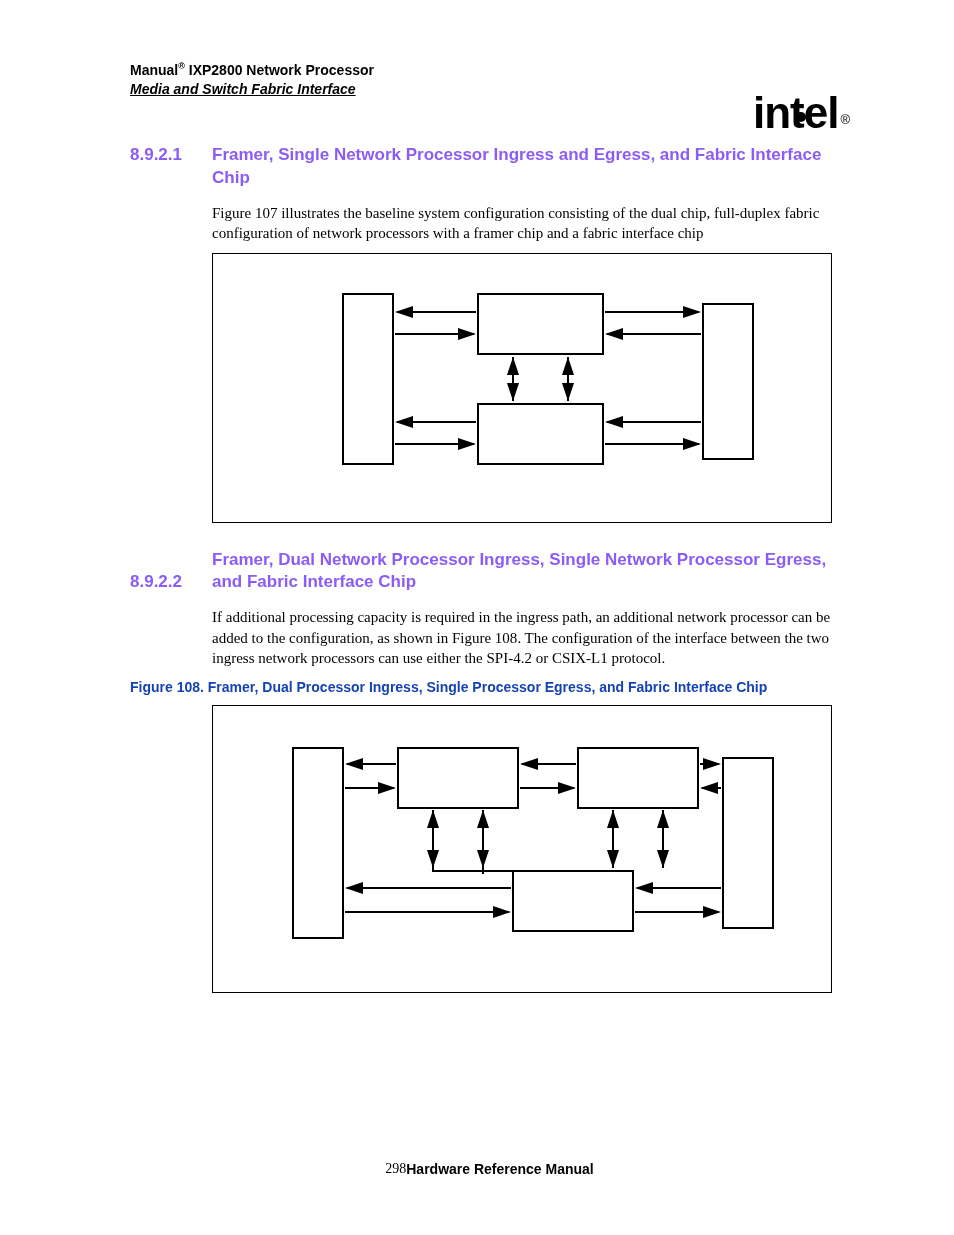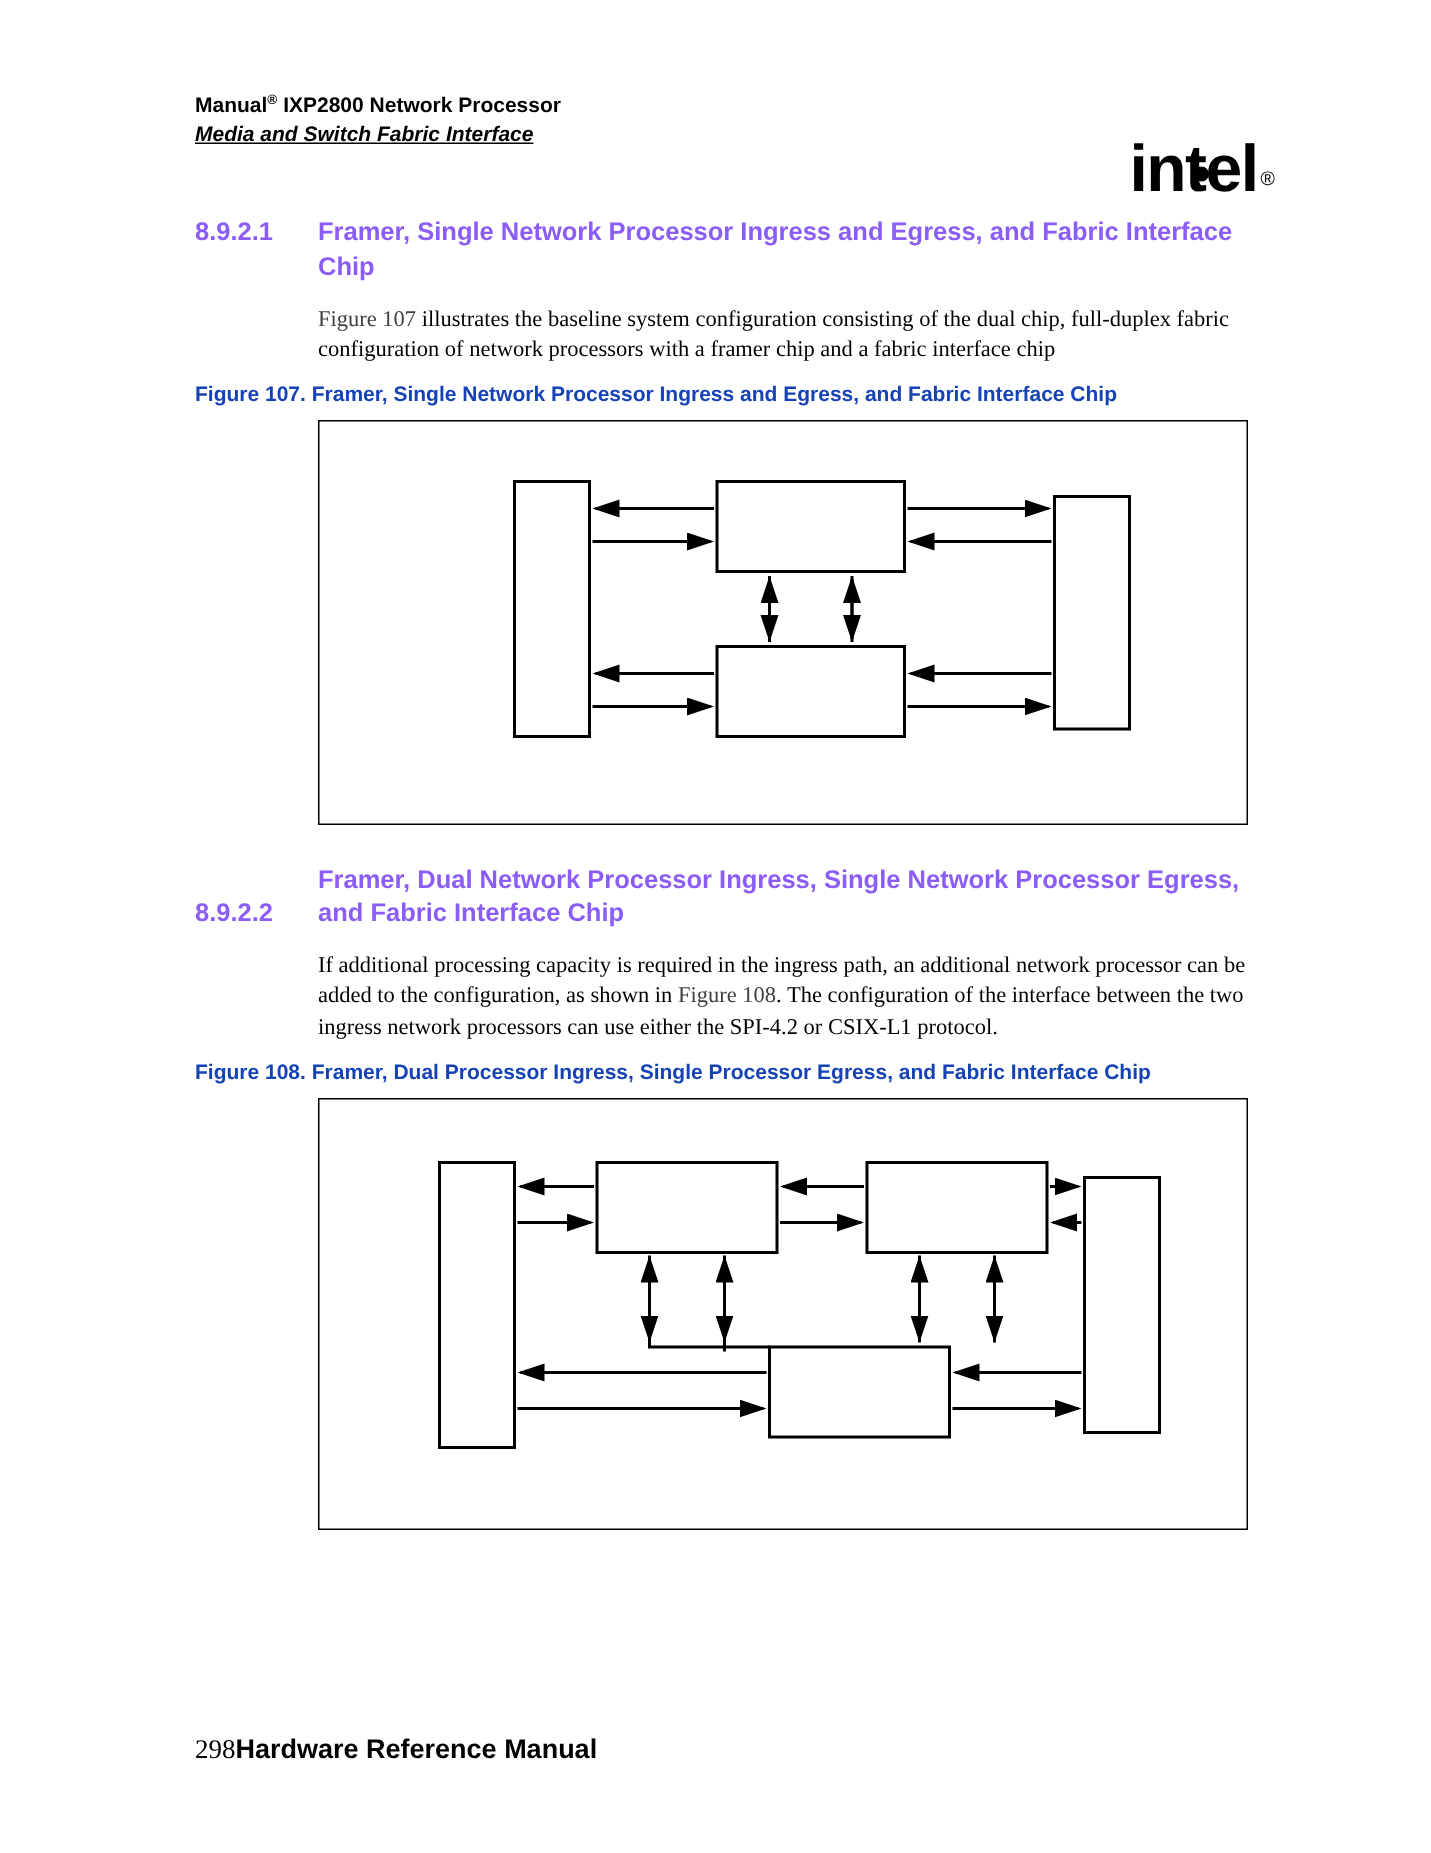--- a/index.html
+++ b/index.html
@@ -55,21 +55,21 @@
     font-size: 17px;
     line-height: 1.3;
   }
   .sec-row.second { margin-top: 26px; align-items: flex-end; }
   .sec-num { flex: 0 0 54px; }
   .body-text {
     margin: 14px 0 10px 82px;
     font-size: 15px;
     line-height: 1.35;
   }
-  .body-text .figref { color: #404040; }
+  .body-text .figref { color: #000000; }
   .figcap {
     margin: 6px 0 8px 0;
     color: #1542b4;
     font-family: Arial, Helvetica, sans-serif;
     font-weight: bold;
     font-size: 14px;
     line-height: 1.35;
     padding-left: 82px;
     text-indent: -82px;
   }
@@ -81,22 +81,22 @@
     width: 620px;
     box-sizing: border-box;
     position: relative;
   }
   .ftr {
     position: absolute;
     bottom: 58px;
     left: 130px;
     right: 105px;
     display:flex;
-    justify-content: flex-start;
-    font-size: 18px;
+    justify-content: center;
+    font-size: 14px;
   }
   .ftr .right { font-family: Arial, Helvetica, sans-serif; font-weight: bold; }
   svg { display:block; }
 </style>
 </head>
 <body>
 
 <div class="page">
 
   <div class="hdr">
@@ -110,21 +110,20 @@
 
   <div class="sec-row">
     <div class="sec-num">8.9.2.1</div>
     <div>Framer, Single Network Processor Ingress and Egress, and Fabric Interface Chip</div>
   </div>
 
   <div class="body-text">
     <span class="figref">Figure 107</span><span> illustrates the baseline system configuration consisting of the dual chip, full-duplex fabric configuration of network processors with a framer chip and a fabric interface chip</span>
   </div>
 
-  <div class="figcap">Figure 107. Framer, Single Network Processor Ingress and Egress, and Fabric Interface Chip</div>
 
   <div class="diagram-wrap">
     <div class="diagram" style="height:270px;">
       <svg width="618" height="268" viewBox="0 0 618 268">
         <defs>
           <marker id="ah1" markerWidth="10" markerHeight="10" refX="8" refY="3" orient="auto">
             <path d="M0,0 L9,3 L0,6 Z" fill="#000"></path>
           </marker>
         </defs>
 

